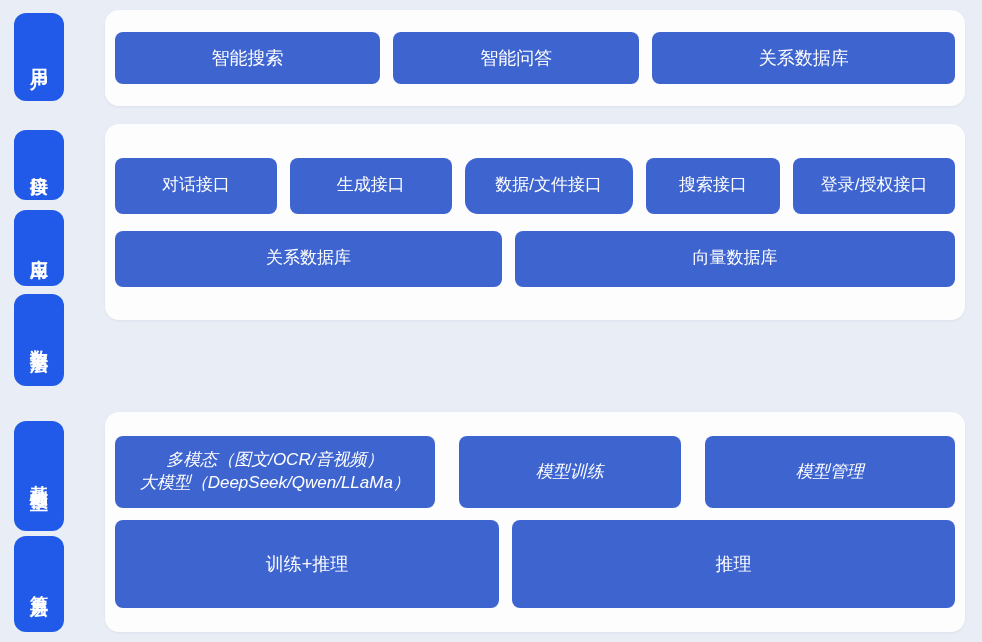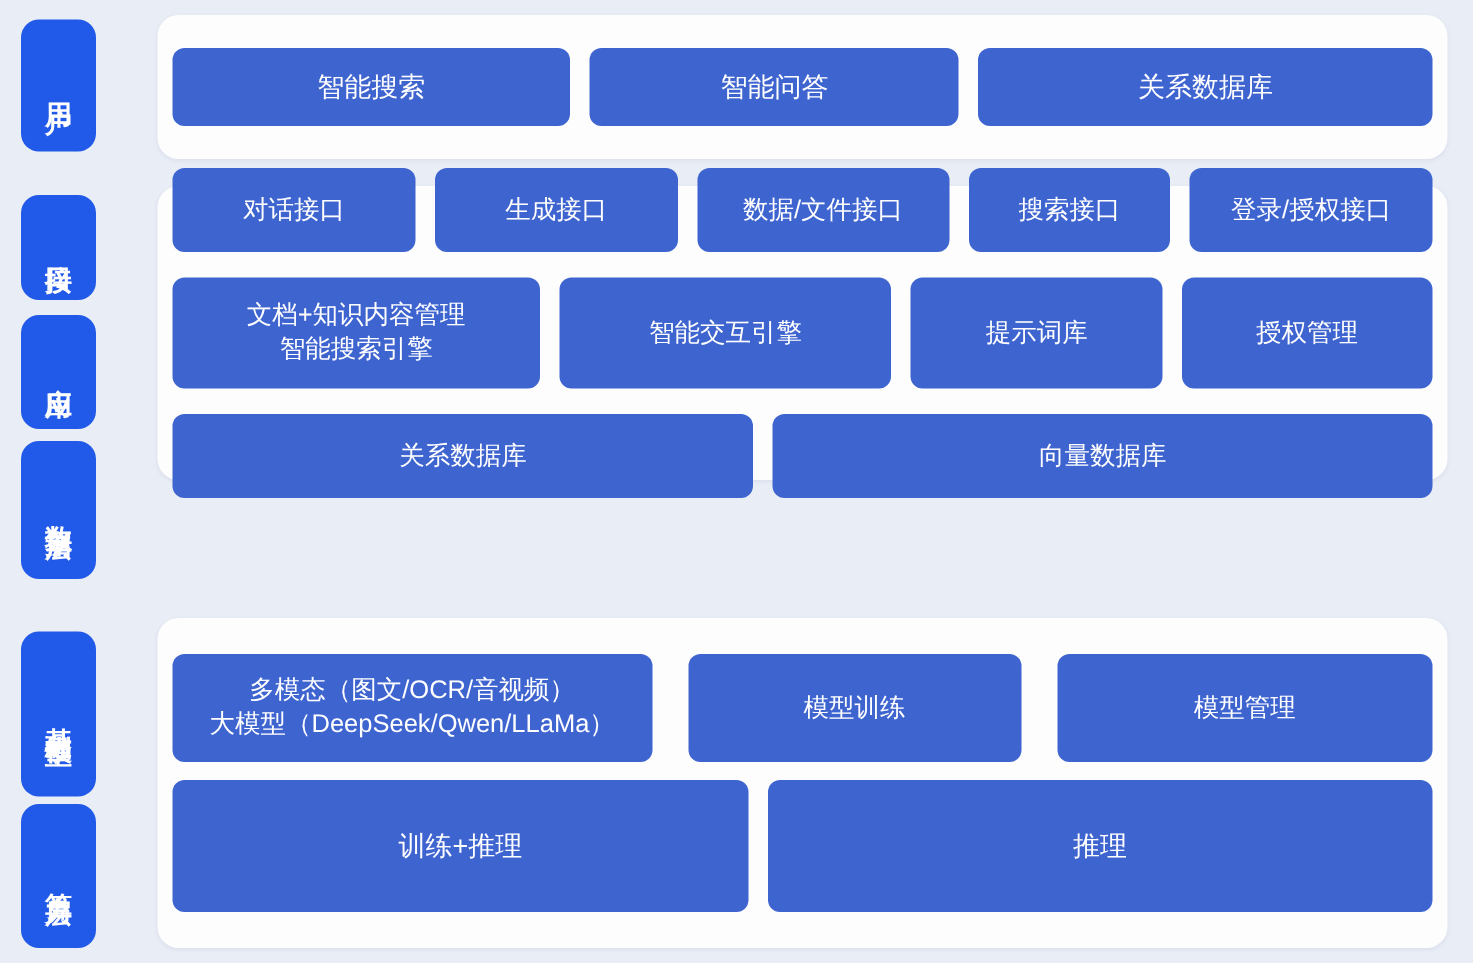--- a/index.html
+++ b/index.html
@@ -63,25 +63,25 @@
     line-height:1.35;
     box-sizing:border-box;
     padding:0 6px;
   }
   .h52{height:52px;}
   .h56{height:56px;}
   .h72{height:72px;}
   .h74{height:74px;}
   .h88{height:88px;}
   .fs17{font-size:17px;}
-  .row-gap24{gap:24px;}
+  .row-gap24{gap:24px;font-style:italic;}
 
   
   .f-108{flex:1.08;} .f-100{flex:1.0;} .f-124{flex:1.24;}
-  .f-120{flex:1.2;} .f-125{flex:1.25;} .f-098{flex:0.98;}
+  .f-120{flex:1.2;} .f-125{flex:1.25;border-radius:13px;} .f-098{flex:0.98;}
   .f-150{flex:1.5;} .f-135{flex:1.35;}
   .f-114{flex:1.14;} .f-115{flex:1.15;}
   .f-142{flex:1.42;} .f-097{flex:0.97;} .f-110{flex:1.1;text-align:right;}
   .f-116{flex:1.16;}
 </style>
 </head>
 <body>
 
 <div class="stage">
 
@@ -102,27 +102,20 @@
 
   <div class="panel panel-mid">
     <div class="row">
       <div class="blk h56 fs17 f-120">对话接口</div>
       <div class="blk h56 fs17 f-120">生成接口</div>
       <div class="blk h56 fs17 f-125">数据/文件接口</div>
       <div class="blk h56 fs17 f-098">搜索接口</div>
       <div class="blk h56 fs17 f-120">登录/授权接口</div>
     </div>
     <div class="row">
-      <div class="blk h74 fs17 f-150">文档+知识内容管理
-智能搜索引擎</div>
-      <div class="blk h74 fs17 f-135">智能交互引擎</div>
-      <div class="blk h74 fs17 f-100">提示词库</div>
-      <div class="blk h74 fs17 f-100">授权管理</div>
-    </div>
-    <div class="row">
       <div class="blk h56 fs17 f-100">关系数据库</div>
       <div class="blk h56 fs17 f-114">向量数据库</div>
     </div>
   </div>
 
   <div class="panel panel-bot">
     <div class="row row-gap24">
       <div class="blk h72 fs17 f-142">多模态（图文/OCR/音视频）
 大模型（DeepSeek/Qwen/LLaMa）</div>
       <div class="blk h72 fs17 f-097">模型训练</div>

